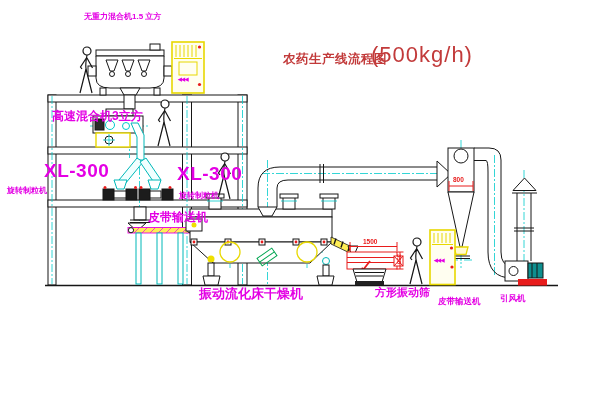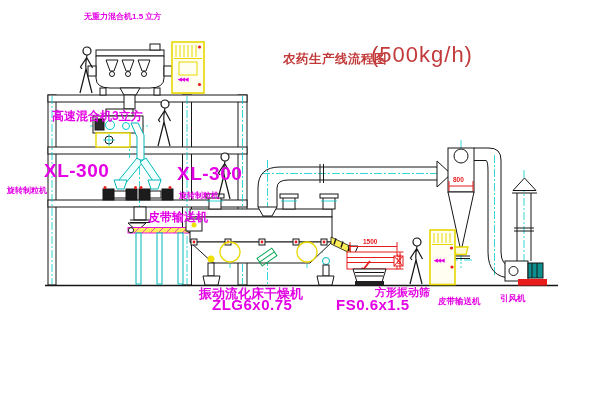--- a/index.html
+++ b/index.html
@@ -283,24 +283,22 @@
 <div class="lbl" style="left:52px;top:110px;font-size:12px;text-align:right;">高速混合机3立方</div>
 
 <div class="lbl-big" style="left:44px;top:161px;font-size:19px;">XL-300</div>
 <div class="lbl" style="left:7px;top:187px;font-size:8px;">旋转制粒机</div>
 <div class="lbl-big" style="left:177px;top:164px;font-size:19px;">XL-300</div>
 <div class="lbl" style="left:179px;top:192px;font-size:8px;">旋转制粒机</div>
 
 <div class="lbl" style="left:148px;top:211px;font-size:12px;">皮带输送机</div>
 
 <div class="lbl" style="left:199px;top:287px;font-size:13px;">振动流化床干燥机</div>
-<div class="lbl-big" style="left:212px;top:297px;font-size:15px;">ZLG6x0.75</div>
 
 <div class="lbl" style="left:339px;top:287px;font-size:11px;margin-left:36px;">方形振动筛</div>
-<div class="lbl-big" style="left:336px;top:297px;font-size:15px;">FS0.6x1.5</div>
 
 <div class="lbl" style="left:438px;top:297px;font-size:8.5px;">皮带输送机</div>
 <div class="lbl" style="left:500px;top:294px;font-size:8.5px;">引风机</div>
 
 <div class="dim" style="left:363px;top:239px;font-size:6.5px;">1500</div>
 <div class="dim" style="left:453px;top:177px;font-size:6.5px;">800</div>
 <div class="dim" style="left:402px;top:254px;font-size:6px;transform:rotate(90deg);transform-origin:0 0;">350</div>
 
 <div class="cab-glyph" style="left:178px;top:77px;">◀◀◀</div>
 <div class="cab-glyph" style="left:434px;top:258px;">◀◀◀</div>

